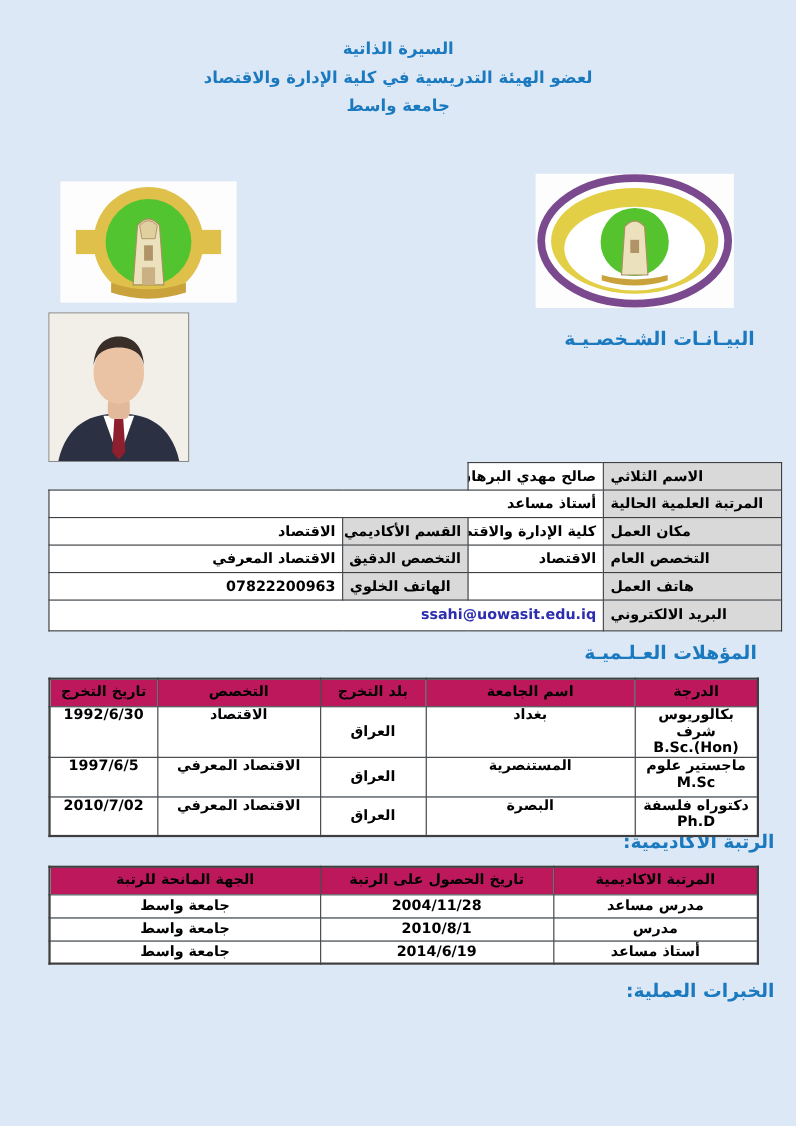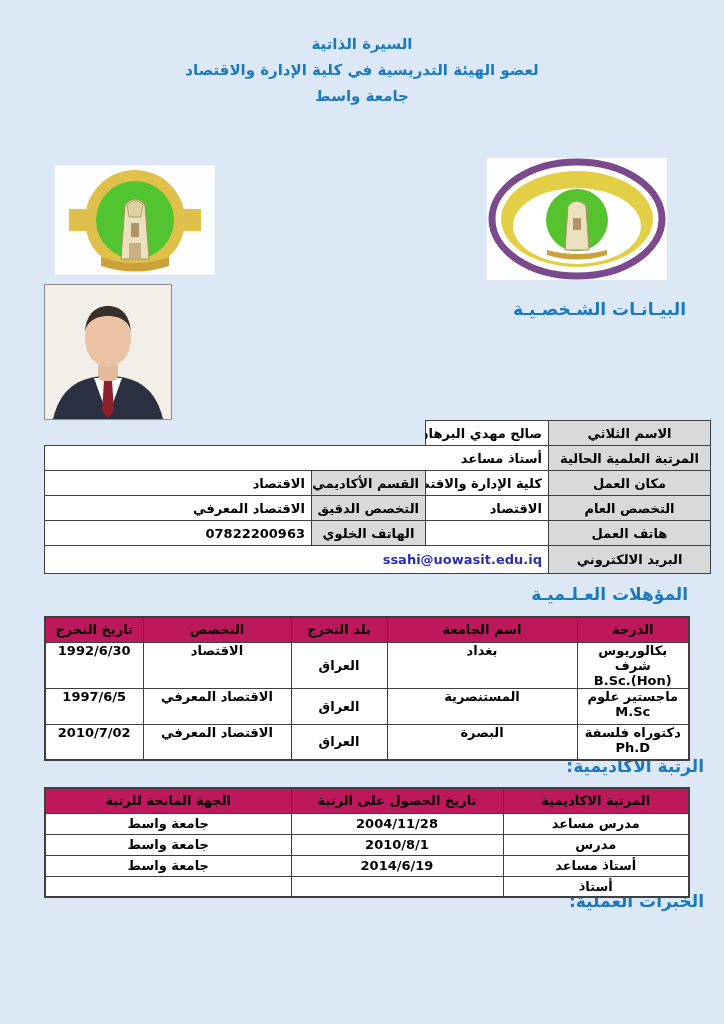--- a/index.html
+++ b/index.html
@@ -20,21 +20,21 @@
   .logo-box{position:absolute;background:#fdfdfd;}
   .logo-uni{left:55px;top:165px;width:160px;height:110px;}
   .logo-college{left:487px;top:158px;width:180px;height:122px;}
   .photo-box{position:absolute;left:44px;top:284px;width:126px;height:134px;
     background:#f2efe9;border:1px solid #8a8a8a;}
   .logo-box svg,.photo-box svg{display:block;width:100%;height:100%;}
   
   table.tbl{border-collapse:collapse;table-layout:fixed;position:absolute;background:transparent;}
   .tbl td,.tbl th{border:1px solid #3f3f3f;background:#fff;font-size:13px;font-weight:bold;
     padding:0 6px;overflow:hidden;white-space:nowrap;}
-  .tbl .lbl{background:#d9d9d9;text-align:center;}
+  .tbl .lbl{background:#d9d9d9;text-align:left;}
   .tbl .val{text-align:right;}
   .tbl .ghost{border:none;background:transparent;}
   .r25{height:25px;} .r28{height:28px;} .r36{height:36px;} .r21{height:21px;}
   .num{direction:ltr;font-weight:bold;}
   .email{direction:ltr;text-align:right;color:#2d2db0;font-size:12.5px;}
   .t-personal{left:44px;top:420px;width:666px;}
   .t-quals{left:44px;top:616px;width:644px;border:2px solid #3f3f3f;}
   .t-rank{left:44px;top:787px;width:644px;border:2px solid #3f3f3f;}
   .t-quals th,.t-rank th{text-align:center;background:#be185d;}
   .t-quals td{text-align:center;vertical-align:top;white-space:normal;}
@@ -225,21 +225,16 @@
     <tr class="r21">
       <td>مدرس</td>
       <td class="num">2010/8/1</td>
       <td>جامعة واسط</td>
     </tr>
     <tr class="r21">
       <td>أستاذ مساعد</td>
       <td class="num">2014/6/19</td>
       <td>جامعة واسط</td>
     </tr>
-    <tr class="r21">
-      <td>أستاذ</td>
-      <td class="num"></td>
-      <td></td>
-    </tr>
   </tbody>
     </table>
 
 </div>
 
 </body></html>

